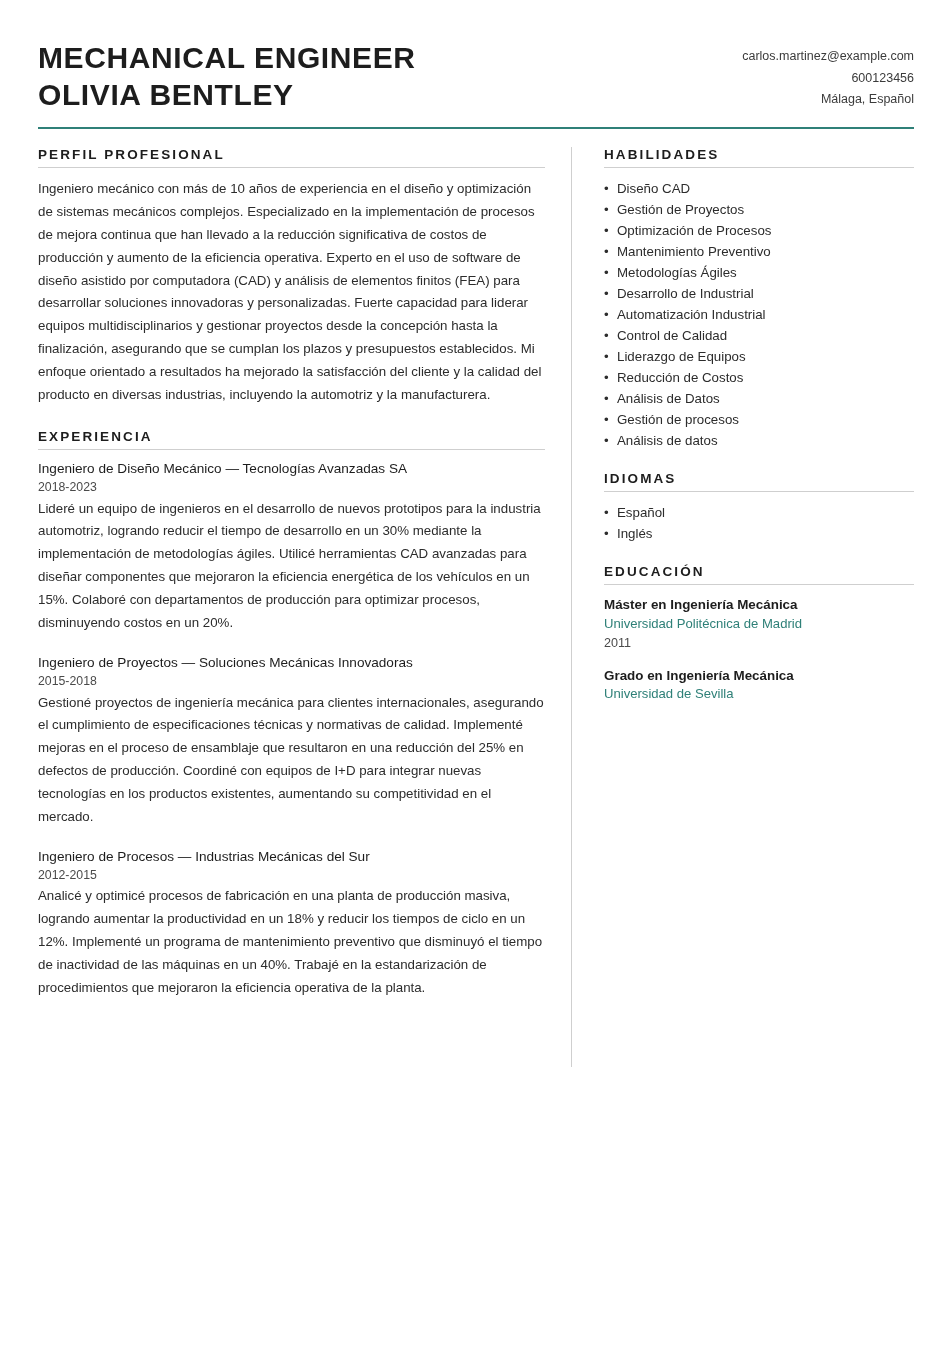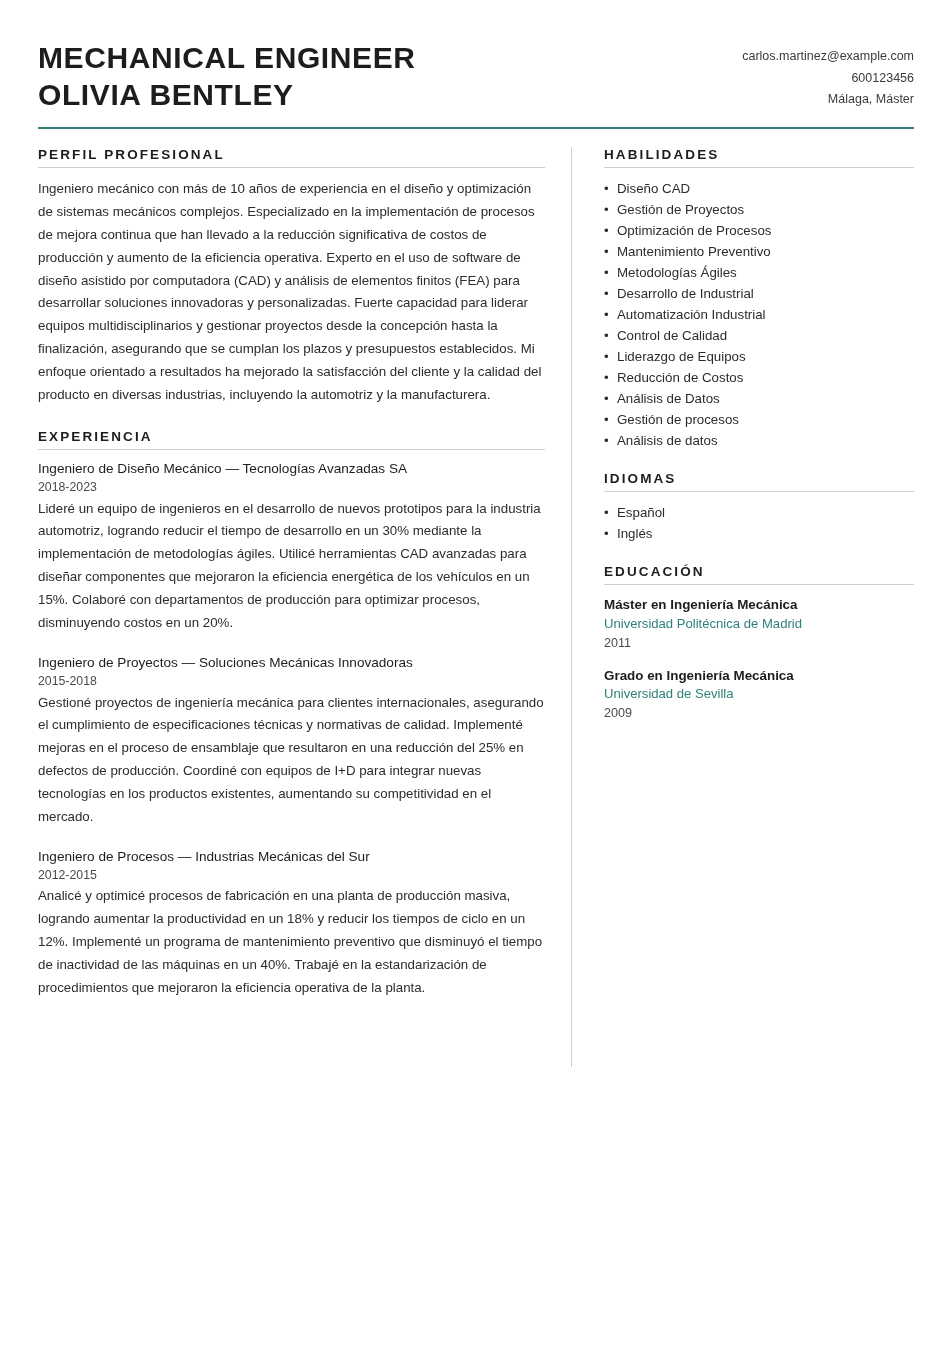--- a/index.html
+++ b/index.html
@@ -176,21 +176,21 @@
 <div class="page">
 
   <div class="header">
     <div class="name-block">
       <div class="title-line">MECHANICAL ENGINEER</div>
       <div class="name-line">OLIVIA BENTLEY</div>
     </div>
     <div class="contact-block">
       <div>carlos.martinez@example.com</div>
       <div>600123456</div>
-      <div>Málaga, Máster</div>
+      <div>Málaga, Español</div>
     </div>
   </div>
 
   <hr class="rule">
 
   <div class="columns">
 
     <div class="col-left">
 
       <div class="section">
@@ -258,20 +258,19 @@
 
         <div class="edu-item">
           <div class="edu-degree">Máster en Ingeniería Mecánica</div>
           <div class="edu-school">Universidad Politécnica de Madrid</div>
           <div class="edu-year">2011</div>
         </div>
 
         <div class="edu-item">
           <div class="edu-degree">Grado en Ingeniería Mecánica</div>
           <div class="edu-school">Universidad de Sevilla</div>
-          <div class="edu-year">2009</div>
         </div>
 
       </div>
 
     </div>
   </div>
 </div>
 
 </body></html>

